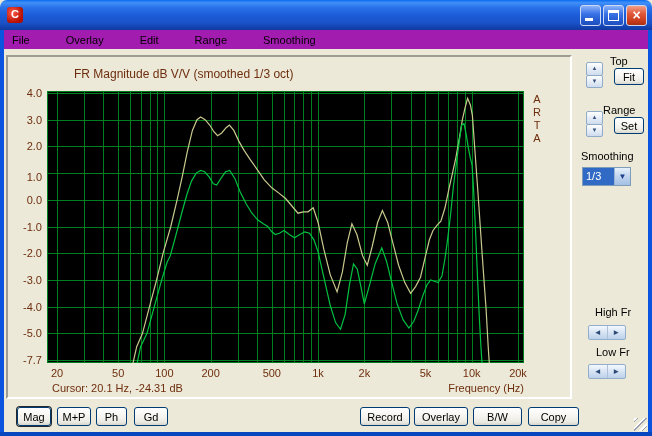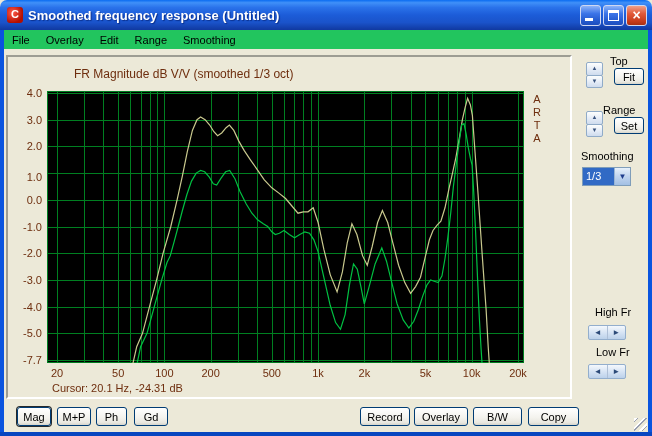--- a/index.html
+++ b/index.html
@@ -23,21 +23,21 @@
   .title { color:#fff; font-size:13px; font-weight:bold; text-shadow:1px 1px 1px #0a2f8c; white-space:nowrap; }
   .winbtns { margin-left:auto; margin-right:5px; display:flex; gap:2px; }
   .wbtn { width:21px; height:21px; border-radius:3px; border:1px solid #cfd8f2; position:relative; cursor:pointer; }
   .wbtn.minb, .wbtn.maxb { background:linear-gradient(180deg,#8db4f8,#3b74e8 40%,#2258cc 80%,#1e4fbe); }
   .wbtn.closeb { background:linear-gradient(180deg,#f0a088,#e2593a 40%,#c63c1c 80%,#aa3012); }
   .wbtn.minb i { position:absolute; left:4px; bottom:4px; width:8px; height:3px; background:#fff; }
   .wbtn.maxb i { position:absolute; left:4px; top:4px; width:11px; height:11px; border:1px solid #fff; border-top:3px solid #fff; }
   .wbtn.closeb span { position:absolute; width:100%; text-align:center; top:1px; color:#fff; font-size:14px; font-weight:bold; line-height:17px; }
 
   
-  .menubar { position:absolute; left:4px; right:4px; top:30px; height:19px; background:#22c55e; display:flex; align-items:center; z-index:4; }
+  .menubar { position:absolute; left:4px; right:4px; top:30px; height:19px; background:#a21caf; display:flex; align-items:center; z-index:4;gap:20px; }
   .menu-item { font-size:11px; color:#000; padding:2px 8px; cursor:default; }
 
   
   .graph-panel { position:absolute; left:6px; top:55px; width:566px; height:344px; background:#ece9d8;
     border:2px solid; border-color:#9d9d93 #ffffff #ffffff #9d9d93; }
   .plot-title { position:absolute; left:66px; top:10px; font-size:12px; color:#6e2e0e; }
   #plot { position:absolute; left:39px; top:34px; width:477px; height:272px; }
   .ytick { position:absolute; left:0; width:34px; text-align:right; font-size:11px; color:#6e2e0e; }
   #xlabels { position:absolute; left:0; top:310px; width:100%; height:14px; }
   .xtick { position:absolute; top:0; transform:translateX(-50%); font-size:11px; color:#6e2e0e; }
@@ -72,21 +72,20 @@
   .resize-grip { position:absolute; right:5px; bottom:5px; width:13px; height:13px; z-index:7;
     background:repeating-linear-gradient(-45deg, transparent 0 3px, #9aa0b0 3px 4px, #ffffff 4px 6px); cursor:nwse-resize; }
 </style>
 </head>
 <body>
 
 <div class="window">
 
   <div class="titlebar">
     <span class="app-icon">C</span>
-    <span class="title">Smoothed frequency response (Untitled)</span>
     <span class="winbtns">
       <span class="wbtn minb">
           <i></i>
         </span>
       <span class="wbtn maxb">
           <i></i>
         </span>
       <span class="wbtn closeb">
           <span>×</span>
         </span>
@@ -173,20 +172,21 @@
         <div class="xtick" style="left: 463.742px;">10k</div>
         <div class="xtick" style="left: 510px;">20k</div>
       </div>
     <div id="arta">
         <div>A</div>
         <div>R</div>
         <div>T</div>
         <div>A</div>
       </div>
     <div class="cursor-text">Cursor: 20.1 Hz, -24.31 dB</div>
+    <div class="freq-label">Frequency (Hz)</div>
   </div>
 
   <div class="right-panel">
     <span class="rp-label" style="left:34px; top:8px;">Top</span>
     <div class="spinner" style="left:10px; top:15px;">
       <div class="spin">▲</div>
       <div class="spin">▼</div>
     </div>
     <button class="xpbtn" style="left:31px; top:21px; width:30px; height:17px;">Fit</button>
 

